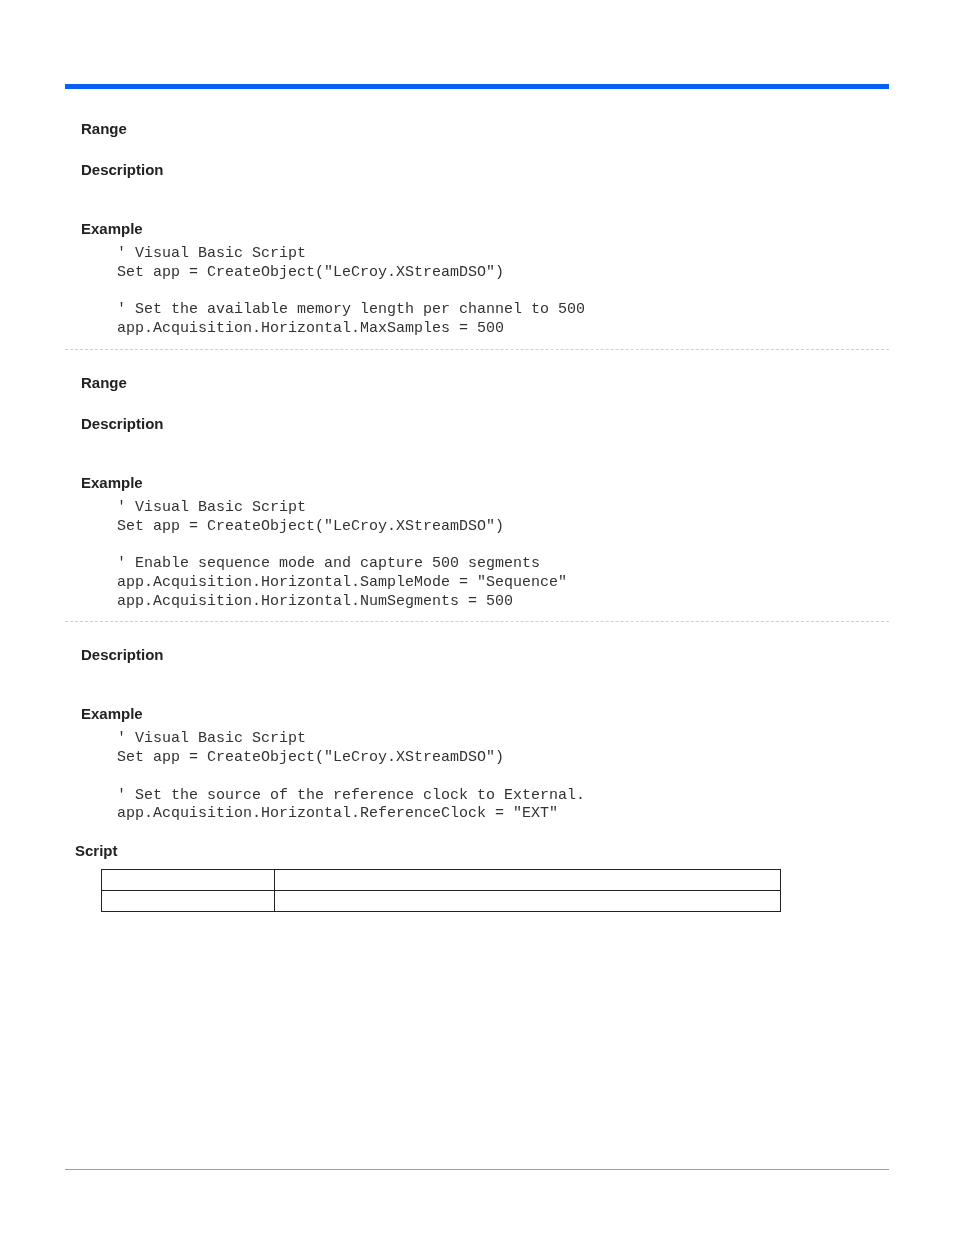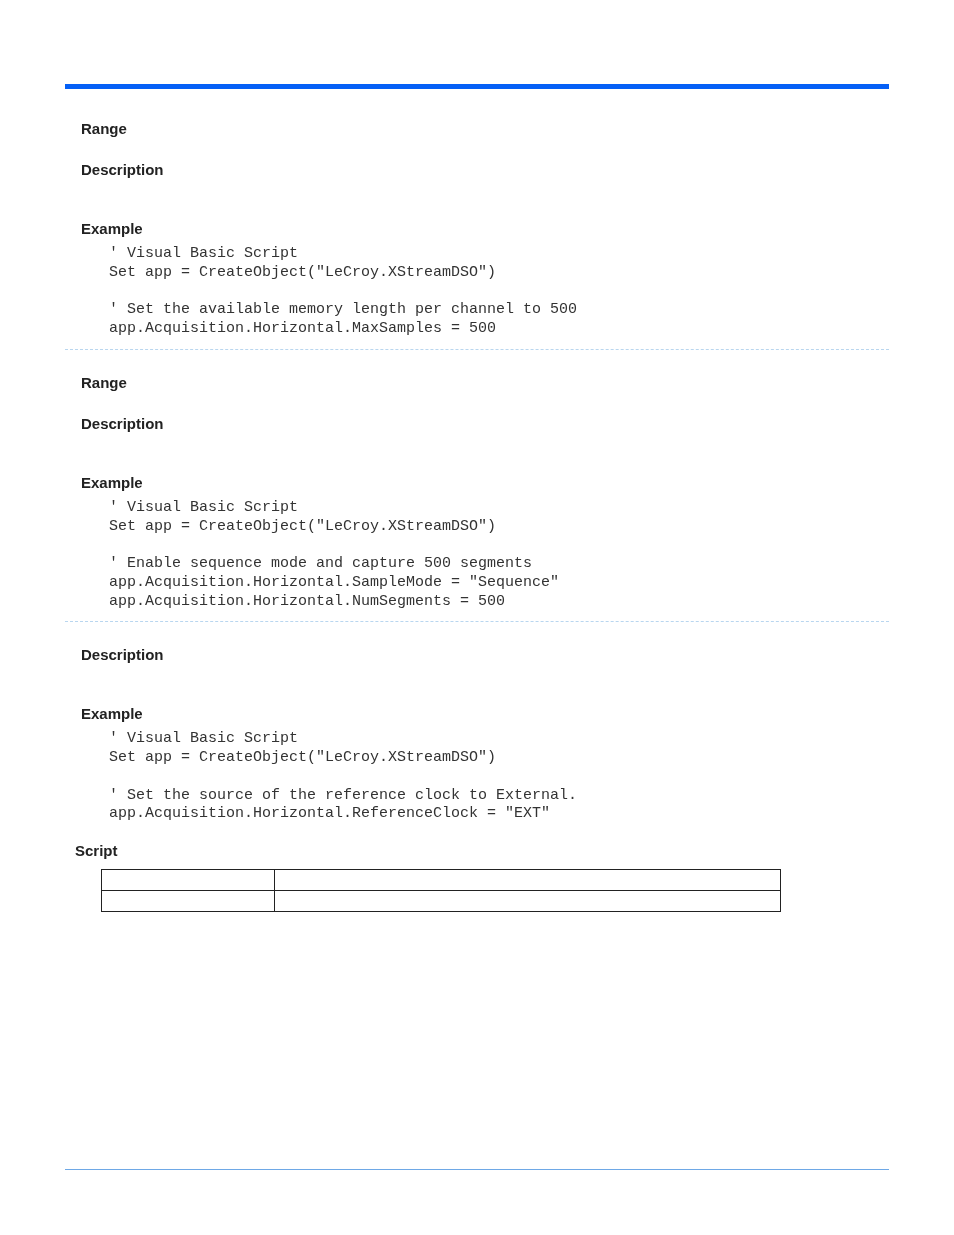--- a/index.html
+++ b/index.html
@@ -42,21 +42,21 @@
   }
   .gap {
     height: 34px;
   }
   .code {
     font-family: "Courier New", Courier, monospace;
     font-size: 15px;
     color: #333;
     white-space: pre;
     line-height: 1.25;
-    margin-left: 28px;
+    margin-left: 36px;
     margin-top: 4px;
   }
   .divider {
     border: none;
     border-top: 1px dashed #b9d6ef;
     margin: 10px 0 24px -16px;
     width: calc(100% + 16px);
   }
   .values-heading {
     font-family: "Segoe UI", "Helvetica Neue", Arial, sans-serif;

